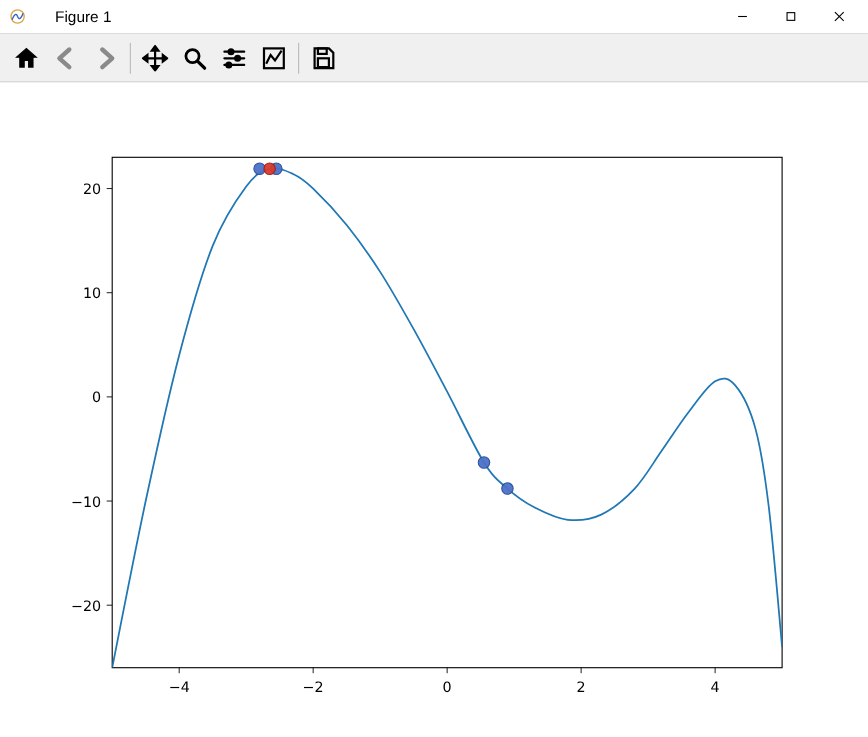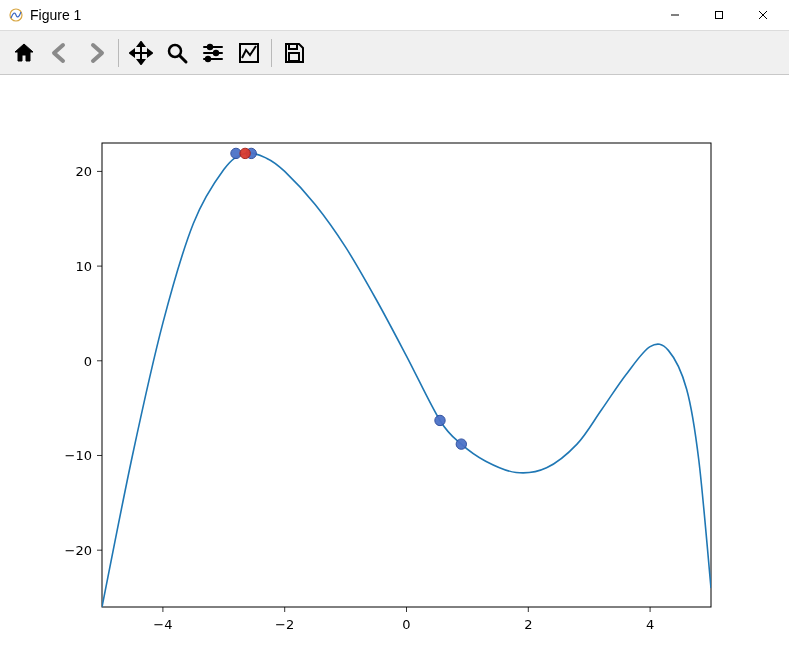--- a/index.html
+++ b/index.html
@@ -29,20 +29,21 @@
   .titlebar .app-icon {
     width: 16px;
     height: 16px;
     margin-right: 6px;
     display: inline-flex;
     align-items: center;
     justify-content: center;
   }
   .titlebar .title-text {
     flex: 1;
+    margin-left: 20px;
   }
   .titlebar .win-controls {
     display: flex;
     align-items: center;
   }
   .titlebar .win-btn {
     width: 44px;
     height: 28px;
     display: flex;
     align-items: center;

